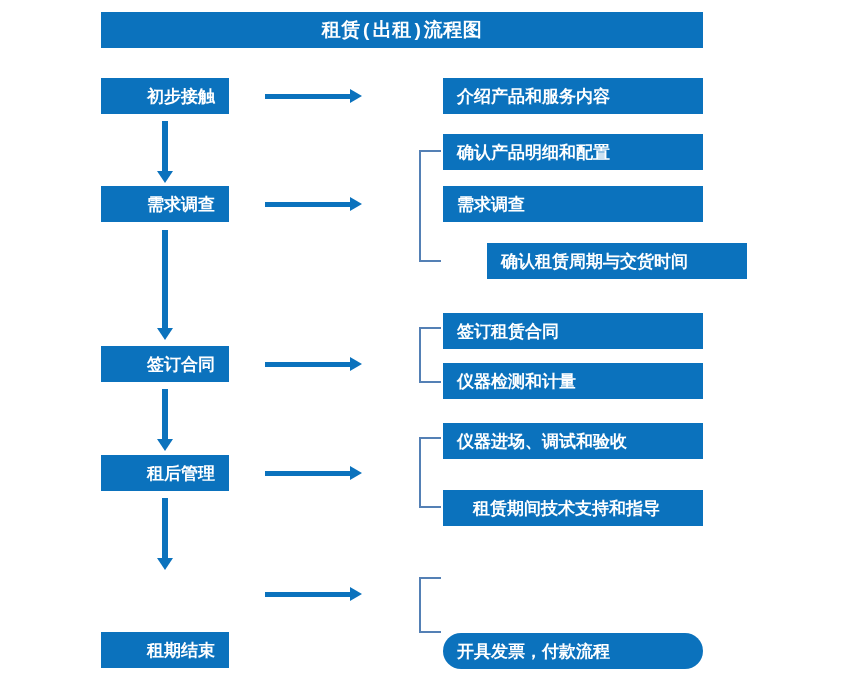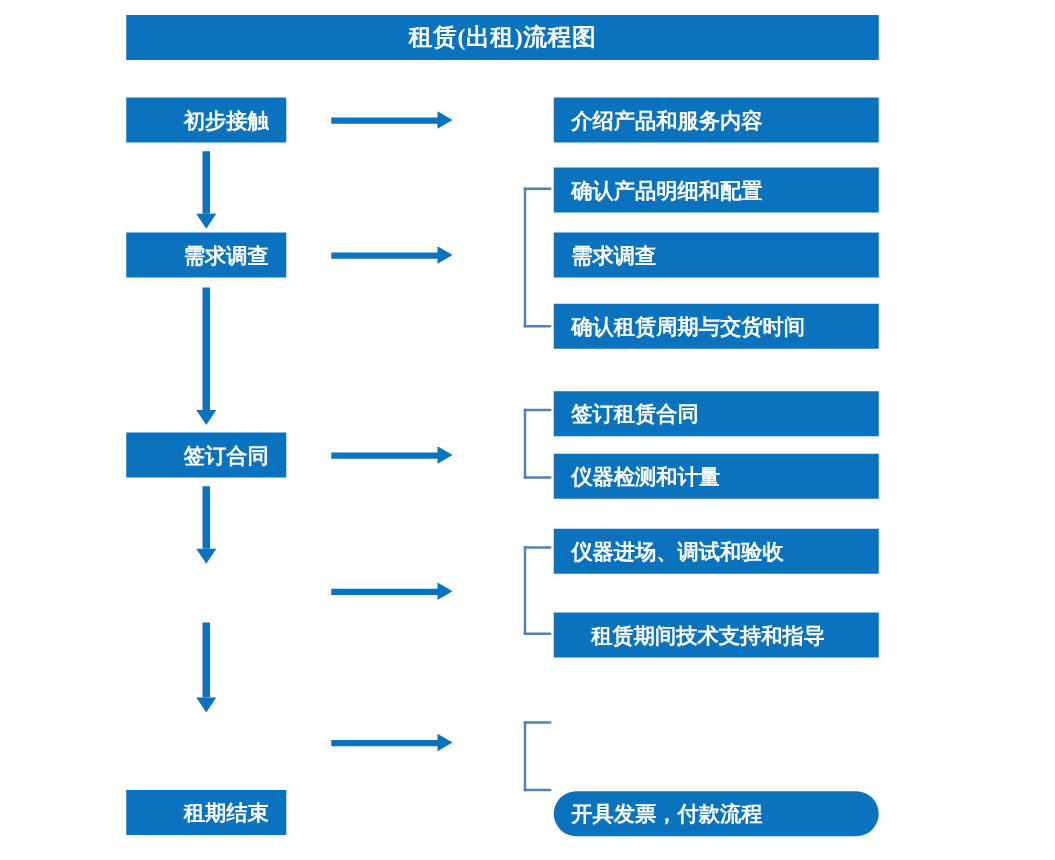--- a/index.html
+++ b/index.html
@@ -9,20 +9,21 @@
   }
   body {
     font-family: "Liberation Serif", "DejaVu Serif", serif;
   }
   #canvas {
     position: relative;
     width: 844px;
     height: 688px;
     background: #ffffff;
     overflow: hidden;
+    font-family: Liberation Mono, monospace;
   }
   .title-bar {
     position: absolute;
     left: 101px;
     top: 12px;
     width: 602px;
     height: 36px;
     background: #0b72bd;
     color: #ffffff;
     display: flex;
@@ -118,20 +119,21 @@
 </head>
 <body>
 
 <div id="canvas">
 
   <div class="title-bar">租赁(出租)流程图</div>
 
   <div class="node left" style="top:78px;">初步接触</div>
   <div class="node left" style="top:186px;">需求调查</div>
   <div class="node left" style="top:346px;">签订合同</div>
+  <div class="node left" style="top:455px;">租后管理</div>
   <div class="node left" style="top:592px;margin-top:40px;">租期结束</div>
 
   <div class="v-arrow" style="top:121px; height:62px;">
     <div class="shaft" style="height:50px;"></div>
     <div class="head"></div>
   </div>
   <div class="v-arrow" style="top:230px; height:110px;">
     <div class="shaft" style="height:98px;"></div>
     <div class="head"></div>
   </div>
@@ -166,20 +168,20 @@
   </div>
 
   <div class="bracket" style="top:150px; height:112px;"></div>
   <div class="bracket" style="top:327px; height:56px;"></div>
   <div class="bracket" style="top:437px; height:71px;"></div>
   <div class="bracket" style="top:577px; height:56px;"></div>
 
   <div class="node right" style="top:78px;">介绍产品和服务内容</div>
   <div class="node right" style="top:134px;">确认产品明细和配置</div>
   <div class="node right" style="top:186px;">需求调查</div>
-  <div class="node right" style="top:243px;">确认租赁周期与交货时间</div>
+  <div class="node right" style="top:243px;margin-left:44px;">确认租赁周期与交货时间</div>
   <div class="node right" style="top:313px;">签订租赁合同</div>
   <div class="node right" style="top:363px;">仪器检测和计量</div>
   <div class="node right" style="top:423px;">仪器进场、调试和验收</div>
   <div class="node right" style="top:490px;padding-left:30px;">租赁期间技术支持和指导</div>
   <div class="node right" style="top:633px;border-radius:18px;">开具发票，付款流程</div>
 
 </div>
 
 </body></html>

